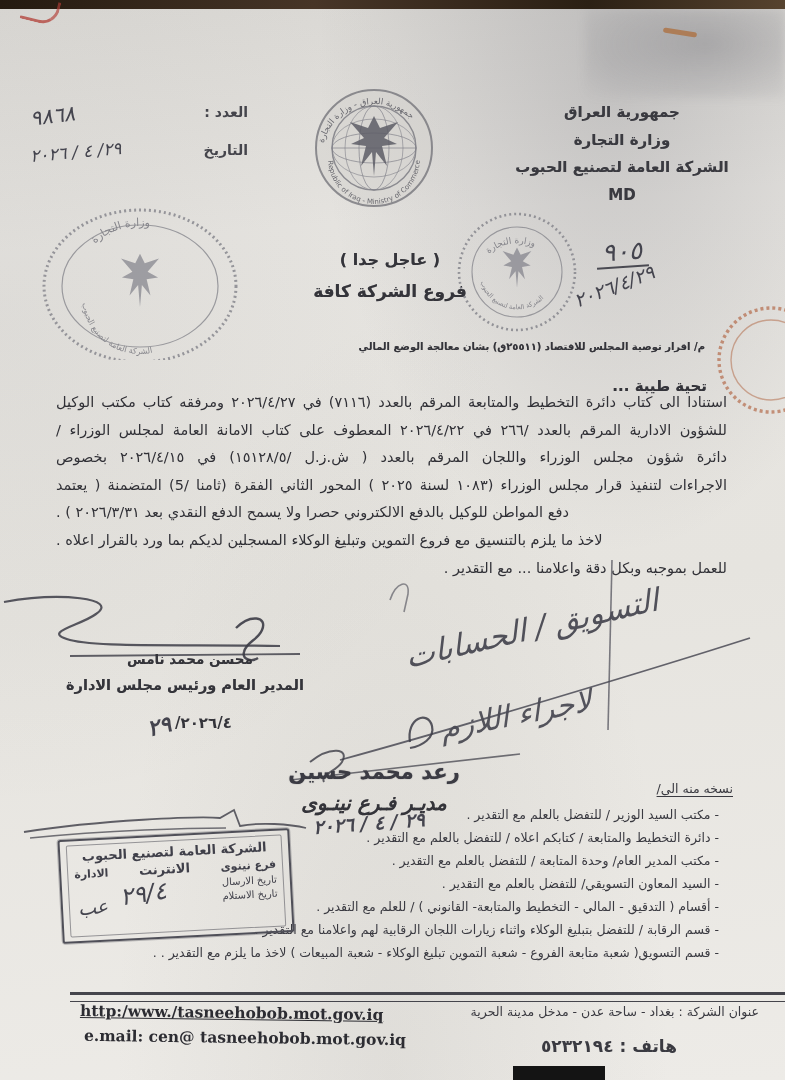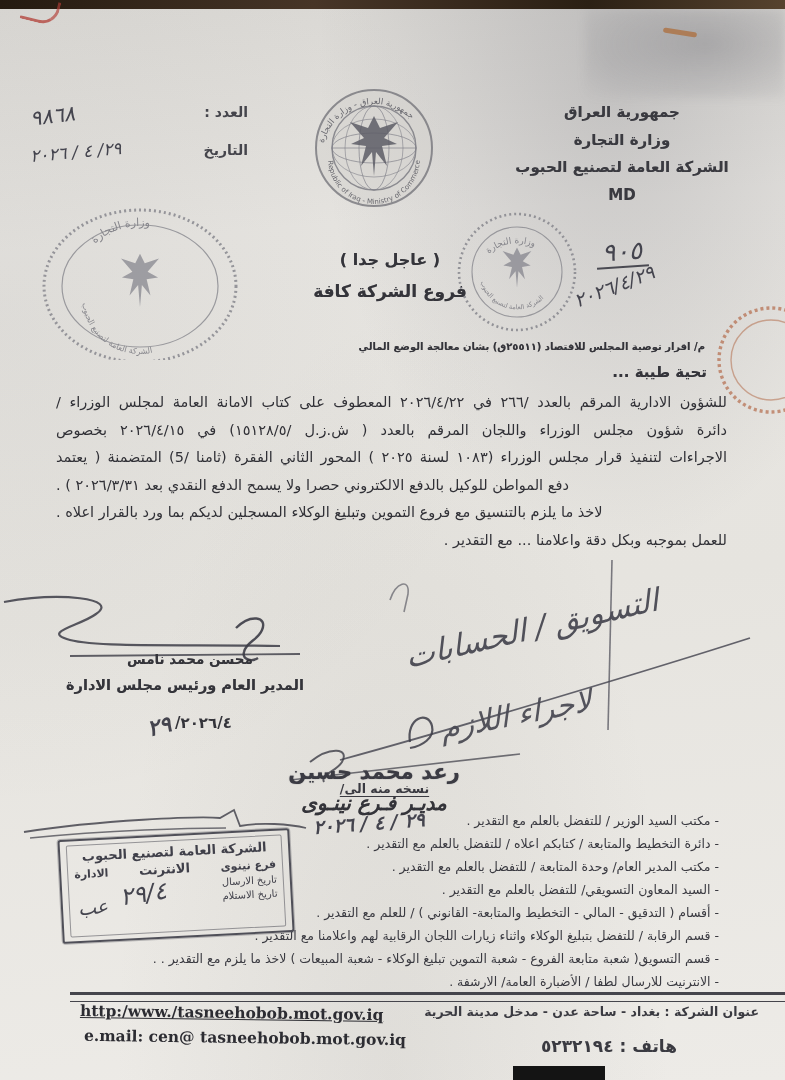--- a/index.html
+++ b/index.html
@@ -30,56 +30,56 @@
   #refdate{font-size:17px;transform:rotate(-5deg);}
   
   svg text{font-family:"DejaVu Sans",sans-serif;}
   .stamp{opacity:.82;filter:blur(.3px);}
   
   #urgent{top:250px;left:290px;width:200px;font-size:16px;}
   #toall{top:281px;left:282px;width:216px;font-size:17px;}
   #h905{top:237px;left:596px;font-size:25px;border-bottom:2px solid #4a4a52;padding:0 6px 0 6px;transform:rotate(-4deg);}
   #hdate{top:275px;left:572px;font-size:19px;transform:rotate(-21deg);letter-spacing:1px;}
   #subject{top:329px;right:80px;left:70px;font-size:10px;text-underline-offset:4px;margin-top:12px;}
-  #greet{top:363px;right:78px;font-size:15px;}
+  #greet{top:377px;right:78px;font-size:15px;}
   
   #body{top:389px;right:58px;left:56px;font-size:14.5px;line-height:27.6px;color:#303036;}
   #body .jl{text-align:justify;text-align-last:justify;}
   #body .rl{text-align:left;}
   #body .il{text-align:right;padding-left:210px;}
   
   #s1name{top:651px;left:92px;width:196px;font-size:13.5px;}
   #s1title{top:677px;left:50px;width:270px;font-size:14.5px;}
   #s1date{top:708px;left:104px;width:170px;font-size:15px;}
   #s1date .hd{display:inline-block;font-size:22px;transform:rotate(-14deg) translateY(6px);}
   
   #note1{top:610px;left:352px;width:360px;font-size:31px;transform:rotate(-13deg) skewX(-6deg);opacity:.92;}
   #note2{top:697px;left:356px;width:320px;font-size:30px;transform:rotate(-11deg) skewX(-5deg);opacity:.9;}
   
   #s2name{top:760px;left:236px;width:276px;font-size:21px;letter-spacing:1px;color:#3b3b43;text-shadow:0 0 1px rgba(55,55,62,.7);}
   #s2title{top:791px;left:266px;width:216px;font-size:20px;font-style:italic;}
   #s2date{top:812px;left:244px;width:250px;font-size:19px;transform:rotate(-4deg);letter-spacing:2px;}
   
   #dist{top:777px;right:52px;left:36px;font-size:12.5px;line-height:23px;color:#3a3a41;}
-  #dist .hd{font-weight:bold;text-decoration:underline;text-underline-offset:3px;margin-bottom:9px;text-align:center;}
+  #dist .hd{font-weight:normal;text-decoration:underline;text-underline-offset:3px;margin-bottom:3px;}
   #dist .it{padding-right:14px;}
   
   #sbox{top:834px;left:60px;width:232px;height:104px;transform:rotate(-3deg);border:2px solid #4f4f58;border-radius:3px;box-shadow:0 0 0 1px rgba(79,79,88,.35);padding:4px 6px;box-sizing:border-box;color:#40404a;}
   #sbox .in{border:1px solid rgba(79,79,88,.55);height:100%;box-sizing:border-box;padding:3px 6px;border-radius:2px;}
   #sbox .l1{font-size:13px;font-weight:bold;text-align:center;}
   #sbox .l2{display:flex;justify-content:space-between;align-items:baseline;font-size:11px;font-weight:bold;margin-top:2px;}
   #sbox .l2 .net{font-size:13px;letter-spacing:1px;}
   #sbox .l3{font-size:10px;margin-top:3px;}
   #sboxhand{top:880px;left:120px;font-size:24px;transform:rotate(-9deg);letter-spacing:3px;}
   #sboxhand2{top:896px;left:78px;font-size:19px;transform:rotate(-6deg);}
   
   #frule{top:992px;left:70px;right:0;height:6px;border-top:3px solid #45454c;border-bottom:1px solid #45454c;}
   #furl{top:1003px;left:80px;font-family:"DejaVu Serif","Liberation Serif",serif;font-size:15.5px;font-weight:bold;text-decoration:underline;transform:rotate(.8deg);color:#2c2c32;}
   #femail{top:1028px;left:84px;font-family:"DejaVu Serif","Liberation Serif",serif;font-size:15.5px;font-weight:bold;transform:rotate(.8deg);color:#2c2c32;}
-  #faddr{top:1004px;right:26px;font-size:12.5px;font-weight:bold;color:#3a3a41;}
+  #faddr{top:1004px;right:26px;font-size:12.5px;font-weight:normal;color:#3a3a41;}
   #fphone{top:1036px;right:108px;font-size:17px;font-weight:bold;letter-spacing:1px;color:#3a3a41;}
   
   #wash{right:0;top:8px;width:200px;height:90px;background:radial-gradient(ellipse at 60% 40%, rgba(105,105,112,.35), rgba(120,120,126,.12) 70%, transparent);filter:blur(4px);}
 </style>
 </head>
 <body>
 
 <div id="frame">
 
   <div class="abs" id="wash"></div>
@@ -170,20 +170,21 @@
   <div class="abs rtl c b soft" id="urgent">( عاجل جدا )</div>
   <div class="abs rtl c b soft" id="toall">فروع الشركة كافة</div>
 
   <div class="abs hand" id="h905">٩٠٥</div>
   <div class="abs hand rtl" id="hdate">٢٠٢٦/٤/٢٩</div>
 
   <div class="abs rtl b soft" id="subject">م/ اقرار توصية المجلس للاقتصاد (٢٥٥١١ق) بشان معالجة الوضع المالي</div>
   <div class="abs rtl b soft" id="greet">تحية طيبة ...</div>
 
   <div class="abs rtl" id="body">
+    <div class="jl">استنادا الى كتاب دائرة التخطيط والمتابعة المرقم بالعدد (٧١١٦) في ٢٠٢٦/٤/٢٧ ومرفقه كتاب مكتب الوكيل</div>
     <div class="jl">للشؤون الادارية المرقم بالعدد /٢٦٦ في ٢٠٢٦/٤/٢٢ المعطوف على كتاب الامانة العامة لمجلس الوزراء /</div>
     <div class="jl">دائرة شؤون مجلس الوزراء واللجان المرقم بالعدد ( ش.ز.ل /١٥١٢٨/٥) في ٢٠٢٦/٤/١٥ بخصوص</div>
     <div class="jl">الاجراءات لتنفيذ قرار مجلس الوزراء (١٠٨٣ لسنة ٢٠٢٥ ) المحور الثاني الفقرة (ثامنا /5) المتضمنة ( يعتمد</div>
     <div class="rl">دفع المواطن للوكيل بالدفع الالكتروني حصرا ولا يسمح الدفع النقدي بعد ٢٠٢٦/٣/٣١ ) .</div>
     <div class="rl">لاخذ ما يلزم بالتنسيق مع فروع التموين وتبليغ الوكلاء المسجلين لديكم بما ورد بالقرار اعلاه .</div>
     <div class="il">للعمل بموجبه وبكل دقة  واعلامنا ...   مع التقدير .</div>
   </div>
 
   <svg class="abs" style="left:0;top:588px;" width="330" height="92" viewBox="0 0 330 92">
     <path d="M4 14 C60 4 120 10 96 26 C80 38 40 44 70 52 C100 60 200 56 280 58" fill="none" stroke="#3c3c46" stroke-width="2.2" opacity=".85"></path>
@@ -216,21 +217,20 @@
 
   <div class="abs rtl" id="dist">
     <div class="hd">نسخه منه الى/</div>
     <div class="it">- مكتب السيد الوزير /  للتفضل بالعلم مع التقدير .</div>
     <div class="it">- دائرة التخطيط والمتابعة / كتابكم اعلاه / للتفضل بالعلم مع التقدير .</div>
     <div class="it">- مكتب المدير العام/ وحدة المتابعة / للتفضل بالعلم مع التقدير .</div>
     <div class="it">- السيد المعاون التسويقي/ للتفضل بالعلم مع التقدير .</div>
     <div class="it">- أقسام ( التدقيق - المالي - التخطيط والمتابعة- القانوني ) / للعلم  مع التقدير .</div>
     <div class="it">- قسم الرقابة / للتفضل بتبليغ الوكلاء واثناء زيارات اللجان الرقابية لهم واعلامنا  مع التقدير .</div>
     <div class="it">- قسم التسويق( شعبة متابعة الفروع - شعبة التموين تبليغ الوكلاء - شعبة المبيعات )  لاخذ ما يلزم مع التقدير . .</div>
-    <div class="it">- الانترنيت للارسال لطفا /  الأضبارة العامة/ الارشفة .</div>
   </div>
 
   <div class="abs rtl" id="sbox">
     <div class="in">
       <div class="l1">الشركة العامة لتصنيع الحبوب</div>
       <div class="l2">
         <span>فرع نينوى</span>
         <span class="net">الانترنت</span>
         <span>الادارة</span>
       </div>

